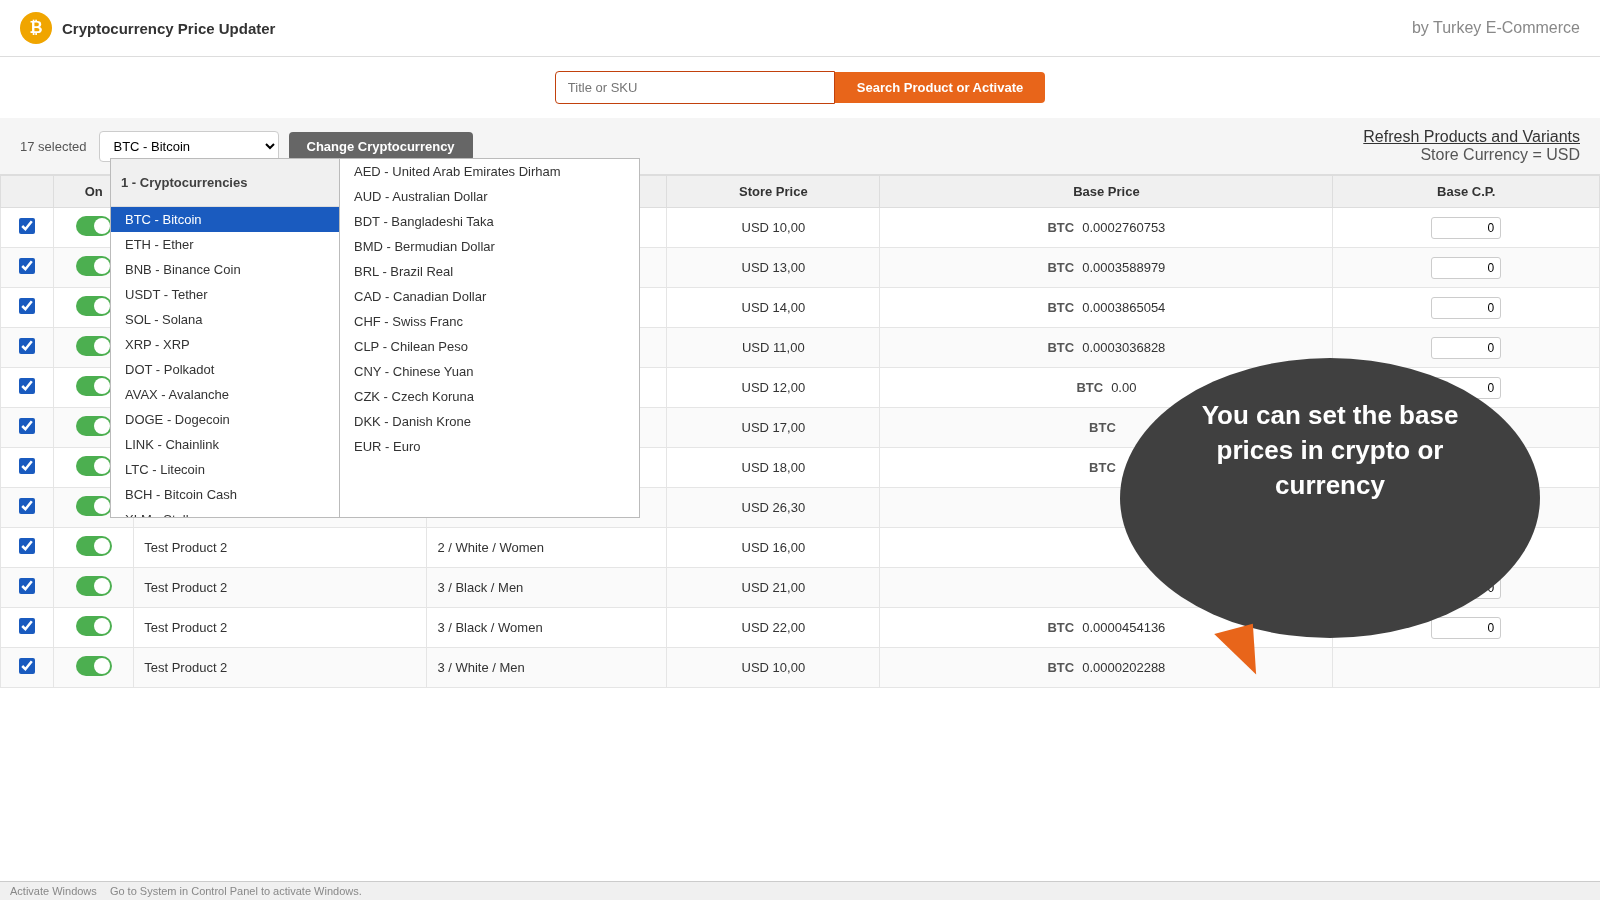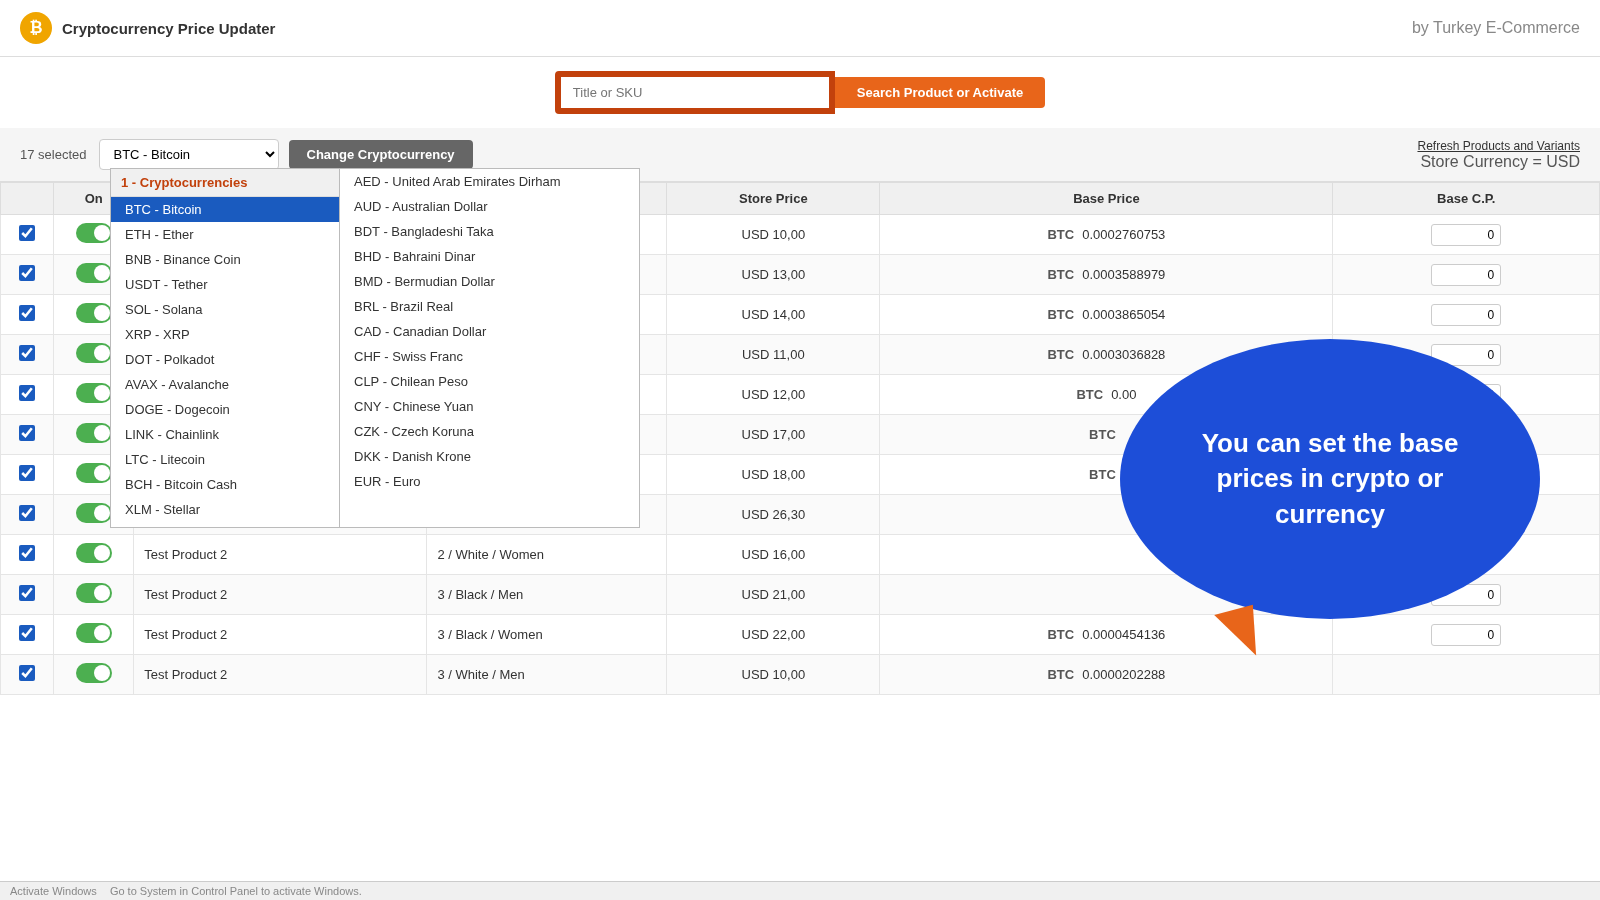--- a/index.html
+++ b/index.html
@@ -6,36 +6,36 @@
     body { font-family: Arial, sans-serif; font-size: 13px; background: #fff; color: #333; width: 1600px; min-height: 900px; overflow: hidden; }
 
     
     .header { display: flex; align-items: center; padding: 12px 20px; border-bottom: 1px solid #ddd; background: #fff; }
     .header-logo { width: 32px; height: 32px; background: #f0a500; border-radius: 50%; display: flex; align-items: center; justify-content: center; color: white; font-weight: bold; font-size: 16px; margin-right: 10px; }
     .header-title { font-size: 15px; font-weight: 600; color: #333; }
     .header-right { margin-left: auto; font-size: 16px; color: #888; }
 
     
     .search-bar { display: flex; align-items: center; justify-content: center; padding: 14px 20px; background: #fff; gap: 0; }
-    .search-input { width: 280px; padding: 8px 12px; border: 6px solid #c2410c; border-radius: 4px 0 0 4px; font-size: 13px; color: #999; outline: none; }
+    .search-input { width: 280px; padding: 8px 12px; border: 1px solid #c2410c; border-radius: 4px 0 0 4px; font-size: 13px; color: #999; outline: none; }
     .search-button { padding: 8px 22px; background: #e8651a; color: #fff; border: none; border-radius: 0 4px 4px 0; font-size: 13px; font-weight: bold; cursor: pointer; white-space: nowrap; }
 
     
     .toolbar { display: flex; align-items: center; padding: 10px 20px; background: #f5f5f5; border-bottom: 1px solid #ddd; position: relative; }
     .selected-count { font-size: 13px; color: #555; margin-right: 12px; }
     .crypto-select { padding: 6px 10px; border: 1px solid #ccc; border-radius: 4px; font-size: 13px; width: 180px; background: #fff; }
     .change-btn { margin-left: 10px; padding: 7px 18px; background: #666; color: #fff; border: none; border-radius: 4px; font-size: 13px; font-weight: bold; cursor: pointer; }
     .refresh-link { margin-left: auto; text-align: right; }
-    .refresh-link a { font-size: 12px; color: #333; text-decoration: underline; cursor: pointer; }
+    .refresh-link a { font-size: 16px; color: #333; text-decoration: underline; cursor: pointer; }
     .refresh-link .store-currency { font-size: 16px; color: #555; display: block; }
 
     
     .dropdown-area { position: absolute; top: 40px; left: 110px; z-index: 100; display: flex; gap: 0; }
     .dropdown-panel { background: #fff; border: 1px solid #bbb; min-width: 230px; max-height: 360px; overflow-y: auto; font-size: 13px; }
-    .dropdown-section-header { padding: 6px 10px; font-weight: bold; color: #c2410c; background: #f0f0f0; border-bottom: 1px solid #ddd; }
+    .dropdown-section-header { padding: 16px 10px; font-weight: bold; color: #404040; background: #f0f0f0; border-bottom: 1px solid #ddd; }
     .dropdown-item { padding: 5px 10px 5px 14px; cursor: pointer; color: #333; }
     .dropdown-item.selected { background: #1a5bbf; color: #fff; }
     .dropdown-panel2 { background: #fff; border: 1px solid #bbb; border-left: none; min-width: 300px; max-height: 360px; overflow-y: auto; font-size: 13px; }
 
     
     .table-wrapper { overflow-x: auto; }
     table { width: 100%; border-collapse: collapse; font-size: 13px; }
     thead th { background: #f0f0f0; border: 1px solid #ddd; padding: 8px 10px; text-align: center; font-weight: bold; color: #333; white-space: nowrap; }
     tbody td { border: 1px solid #e5e5e5; padding: 8px 10px; vertical-align: middle; }
     tbody tr:nth-child(even) { background: #fafafa; }
@@ -45,21 +45,21 @@
 
     
     .toggle { display: inline-block; width: 36px; height: 20px; position: relative; cursor: pointer; }
     .toggle-track { width: 36px; height: 20px; background: #4caf50; border-radius: 10px; position: relative; }
     .toggle-thumb { width: 16px; height: 16px; background: #fff; border-radius: 50%; position: absolute; top: 2px; right: 2px; transition: 0.2s; }
 
     
     .price-input { width: 70px; border: 1px solid #ccc; border-radius: 3px; padding: 3px 6px; font-size: 12px; text-align: right; }
 
     
-    .bubble-overlay { position: absolute; right: 60px; bottom: 76px; width: 420px; height: 280px; background: #1d4ed8; border-radius: 50%; display: flex; align-items: center; justify-content: center; text-align: center; padding: 40px; z-index: 200; }
+    .bubble-overlay { position: absolute; right: 60px; bottom: 50px; width: 420px; height: 280px; background: #404040; border-radius: 50%; display: flex; align-items: flex-start; justify-content: center; text-align: center; padding: 40px; z-index: 200; }
     .bubble-text { color: #fff; font-size: 26px; font-weight: bold; line-height: 1.35; }
     
     .bubble-overlay::after { content: ''; position: absolute; bottom: -40px; left: 100px; width: 0; height: 0; border-left: 30px solid transparent; border-right: 10px solid transparent; border-top: 50px solid #e8651a; transform: rotate(-15deg); }
 
     
     .main { position: relative; }
 
     
     ::-webkit-scrollbar { width: 6px; height: 6px; }
     ::-webkit-scrollbar-thumb { background: #bbb; border-radius: 3px; }
@@ -106,21 +106,20 @@
           <div class="dropdown-item">BCH - Bitcoin Cash</div>
           <div class="dropdown-item">XLM - Stellar</div>
           <div class="dropdown-item">ETC - Ethereum Classic</div>
         </div>
     </div>
     <div class="dropdown-panel2">
       <div id="currency-items-container">
           <div class="dropdown-item">AED - United Arab Emirates Dirham</div>
           <div class="dropdown-item">AUD - Australian Dollar</div>
           <div class="dropdown-item">BDT - Bangladeshi Taka</div>
-          <div class="dropdown-item">BHD - Bahraini Dinar</div>
           <div class="dropdown-item">BMD - Bermudian Dollar</div>
           <div class="dropdown-item">BRL - Brazil Real</div>
           <div class="dropdown-item">CAD - Canadian Dollar</div>
           <div class="dropdown-item">CHF - Swiss Franc</div>
           <div class="dropdown-item">CLP - Chilean Peso</div>
           <div class="dropdown-item">CNY - Chinese Yuan</div>
           <div class="dropdown-item">CZK - Czech Koruna</div>
           <div class="dropdown-item">DKK - Danish Krone</div>
           <div class="dropdown-item">EUR - Euro</div>
         </div>

